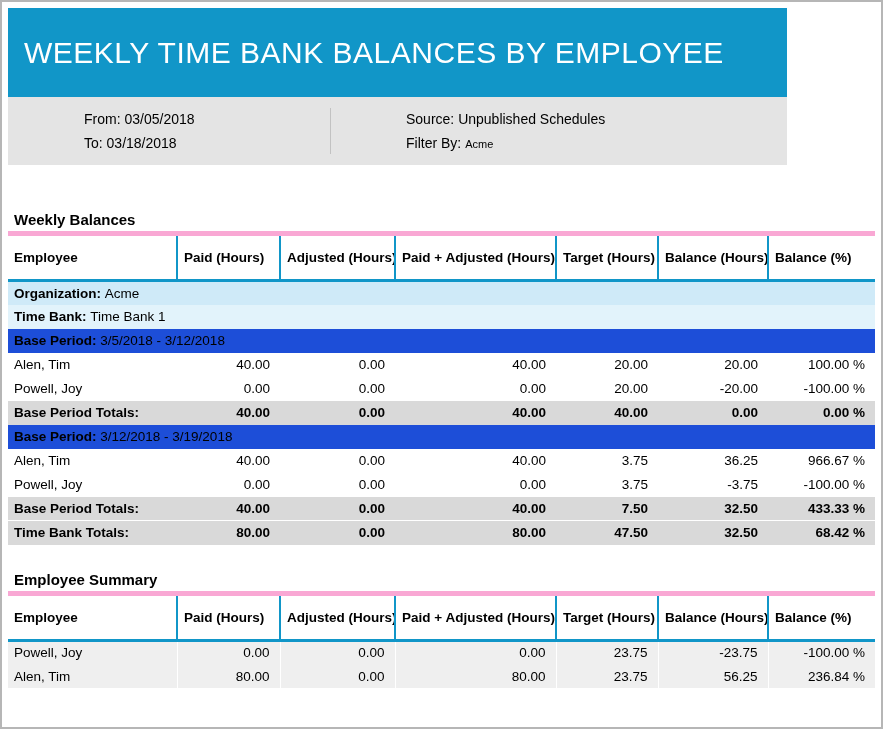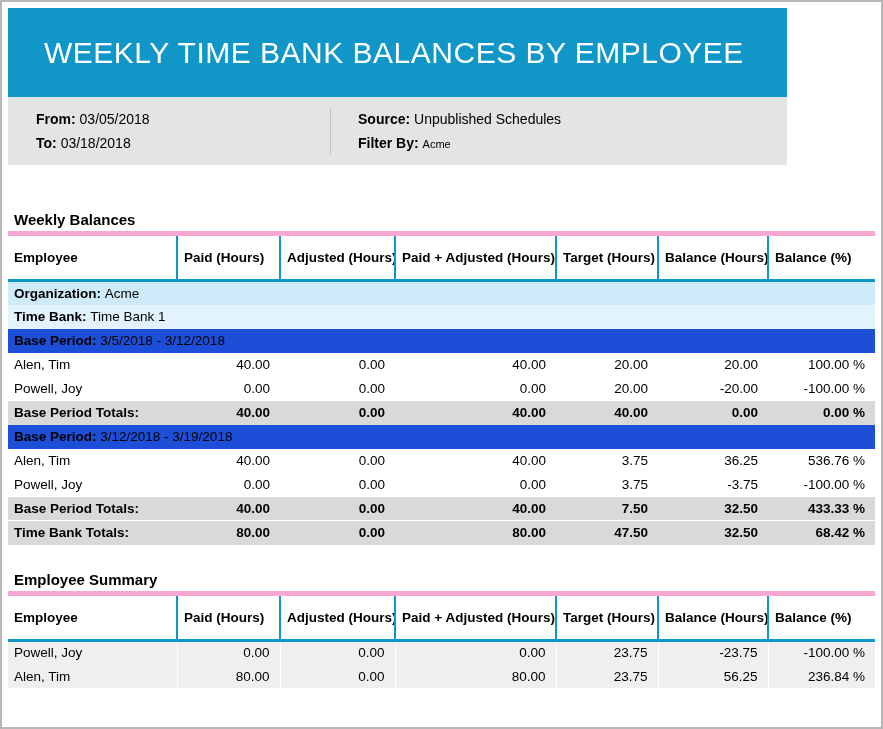--- a/index.html
+++ b/index.html
@@ -5,33 +5,33 @@
   html,body{margin:0;padding:0;background:#fff;}
   .page{
     width:883px;height:729px;box-sizing:border-box;
     border:2px solid #b6b6b6;background:#fff;
     padding:6px;overflow:hidden;
     font-family:"Liberation Sans", sans-serif;color:#000;
   }
   
   .banner{
     width:779px;height:89px;background:#1196c8;color:#fff;
-    display:flex;align-items:center;box-sizing:border-box;padding-left:36px;
+    display:flex;align-items:center;box-sizing:border-box;padding-left:16px;
   }
   .banner h1{margin:0;font-size:30px;font-weight:500;letter-spacing:.5px;}
   
   .infobar{
     width:779px;height:68px;background:#e4e4e4;
     display:flex;align-items:center;box-sizing:border-box;
   }
   .info-left{width:322px;box-sizing:border-box;padding-left:28px;}
   .info-divider{width:1px;height:46px;background:#c2c2c2;}
   .info-right{padding-left:27px;}
   .info-line{font-size:14px;line-height:24px;white-space:nowrap;}
-  .info-line b{font-weight:bold;}
+  .info-line b{font-weight:normal;margin-left:48px;}
   .small-val{font-size:11px;}
   
   .section-heading{font-size:15px;font-weight:bold;line-height:18px;padding-left:6px;}
   .sh1{margin-top:46px;margin-bottom:2px;}
   .sh2{margin-top:26px;margin-bottom:2px;}
   
   table{border-collapse:collapse;table-layout:fixed;width:867px;border-top:5px solid #f9a8d4;}
   th{
     background:#fff;font-size:13.5px;font-weight:bold;text-align:left;
     height:47px;padding:0 4px 0 6px;border-bottom:3px solid #1196c8;
@@ -151,21 +151,21 @@
         <tr class="row-group row-period">
           <td colspan="7"><b>Base Period: </b><span>3/12/2018 - 3/19/2018</span></td>
         </tr>
         <tr class="row-data">
           <td class="c-first">Alen, Tim</td>
           <td class="c-num">40.00</td>
           <td class="c-num">0.00</td>
           <td class="c-num">40.00</td>
           <td class="c-num">3.75</td>
           <td class="c-num">36.25</td>
-          <td class="c-num">536.76 %</td>
+          <td class="c-num">966.67 %</td>
         </tr>
         <tr class="row-data">
           <td class="c-first">Powell, Joy</td>
           <td class="c-num">0.00</td>
           <td class="c-num">0.00</td>
           <td class="c-num">0.00</td>
           <td class="c-num">3.75</td>
           <td class="c-num">-3.75</td>
           <td class="c-num">-100.00 %</td>
         </tr>

